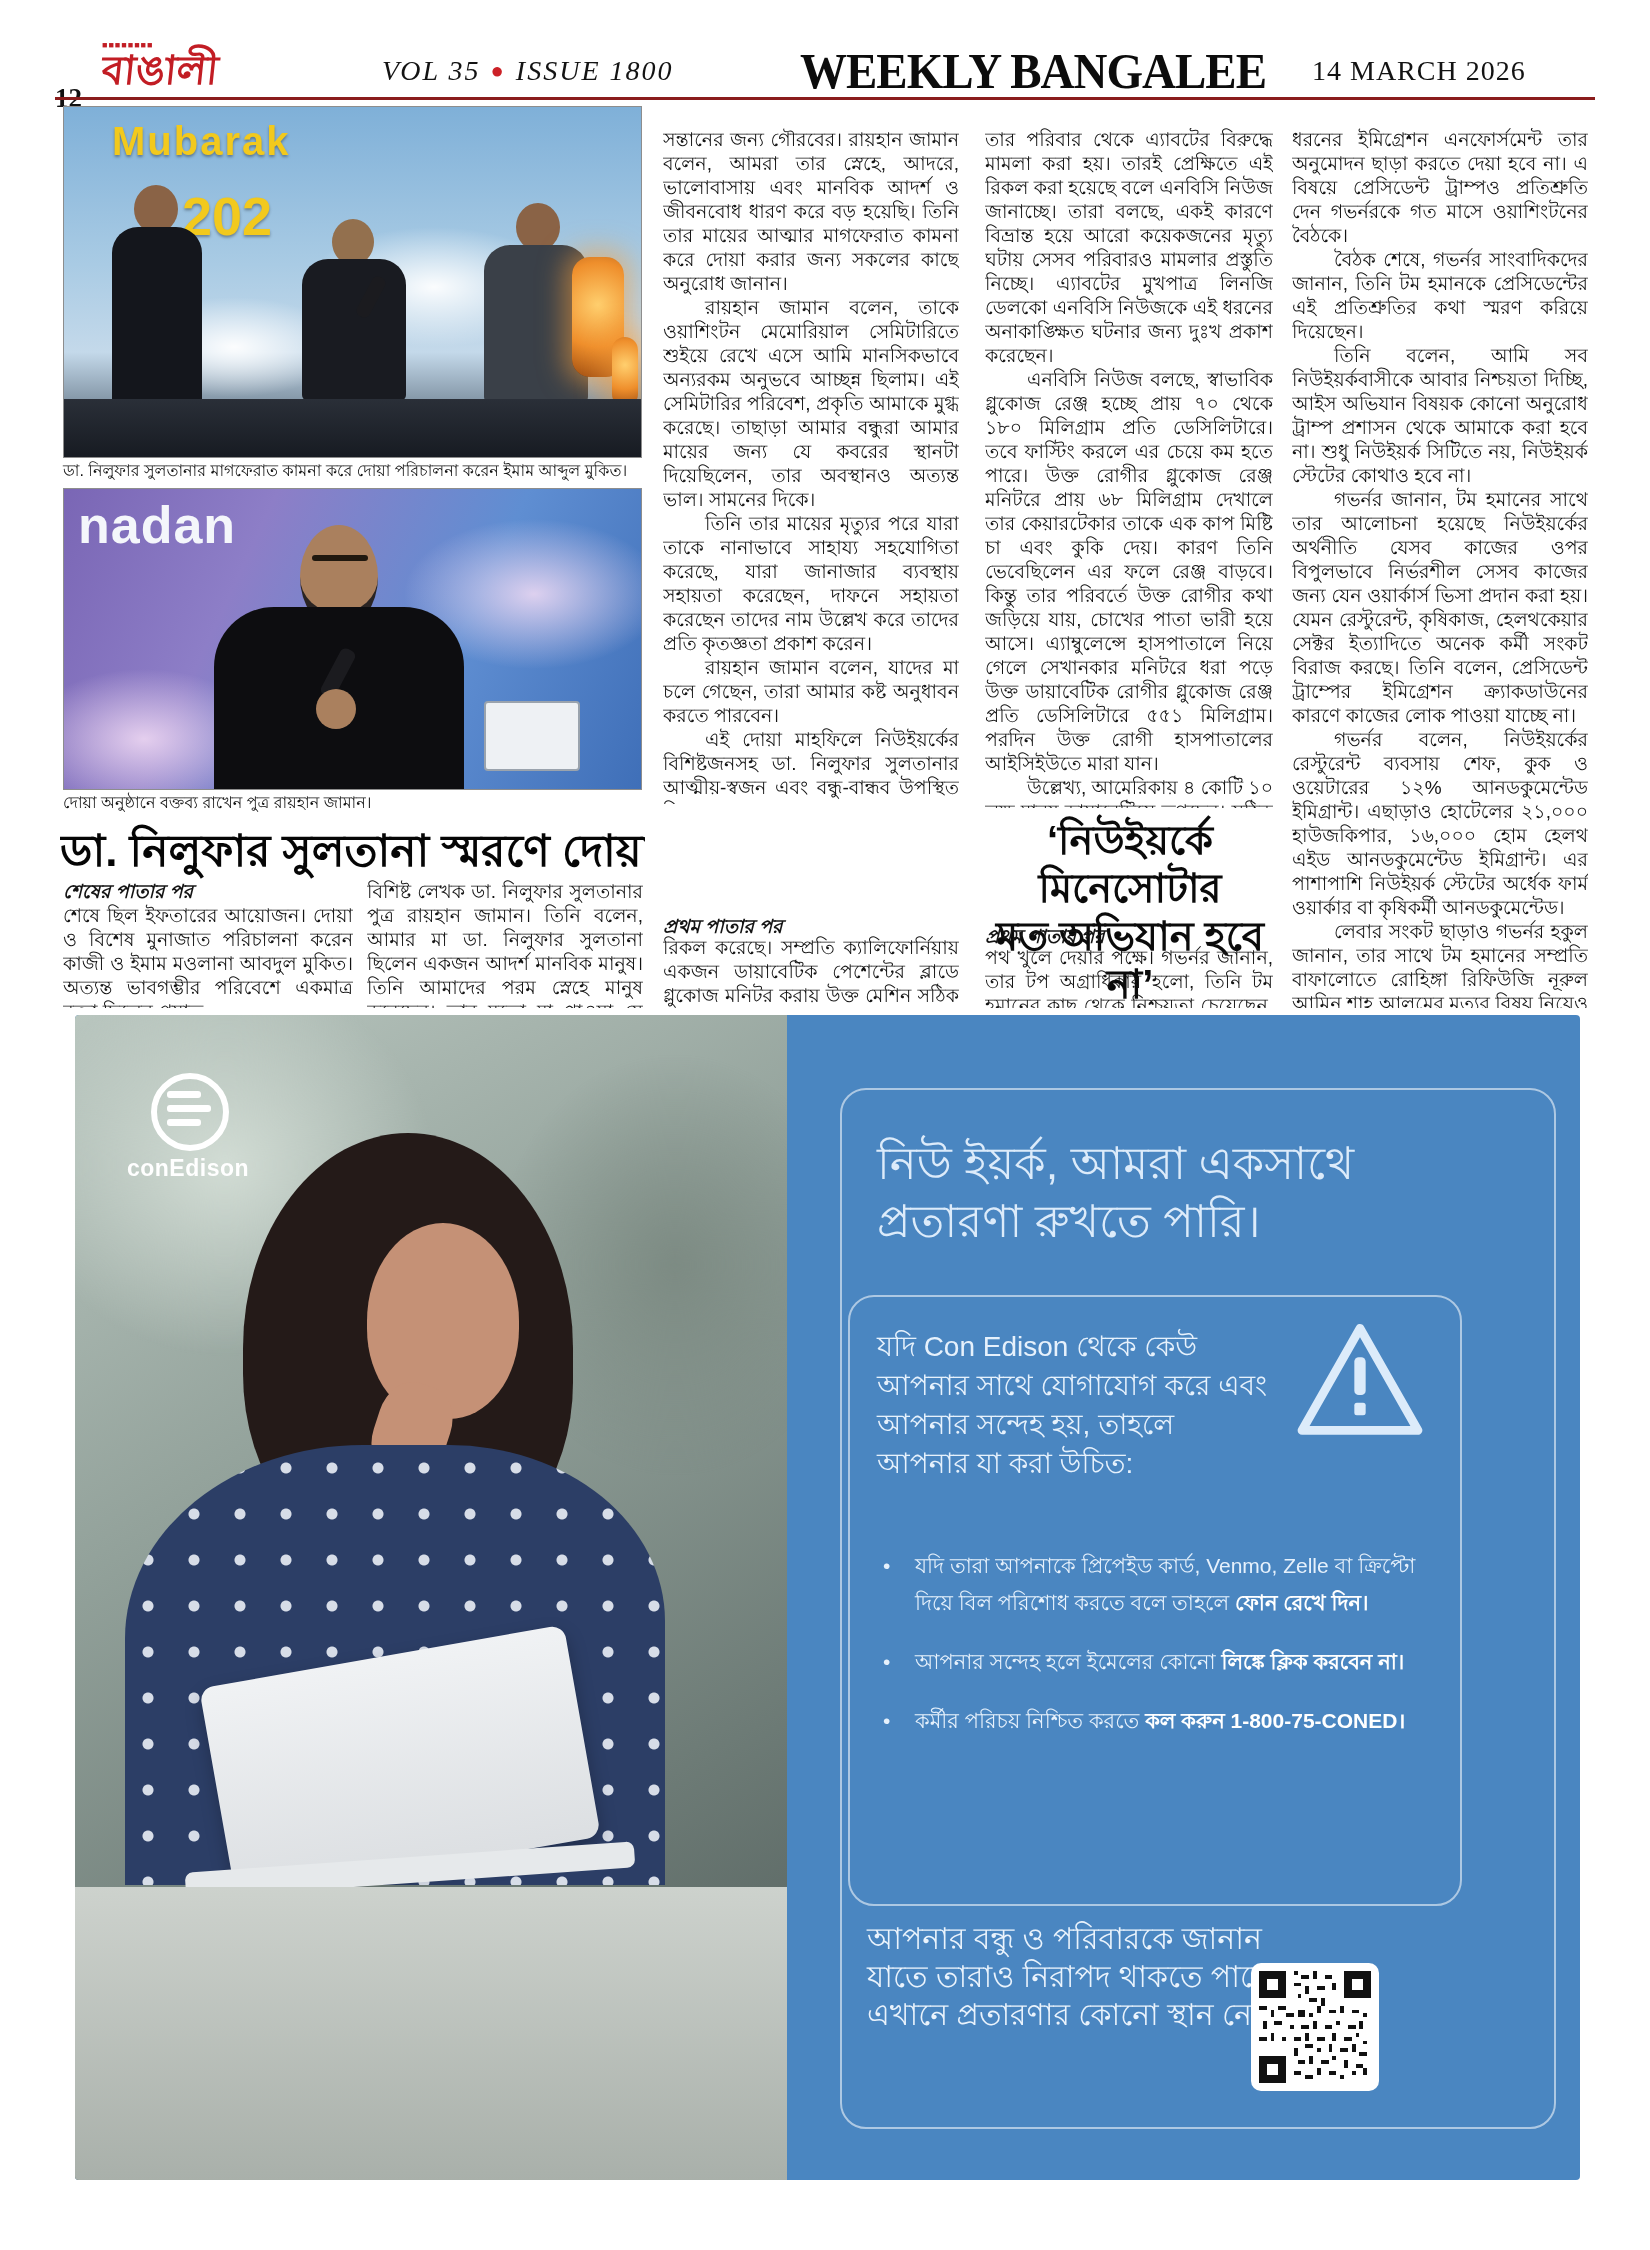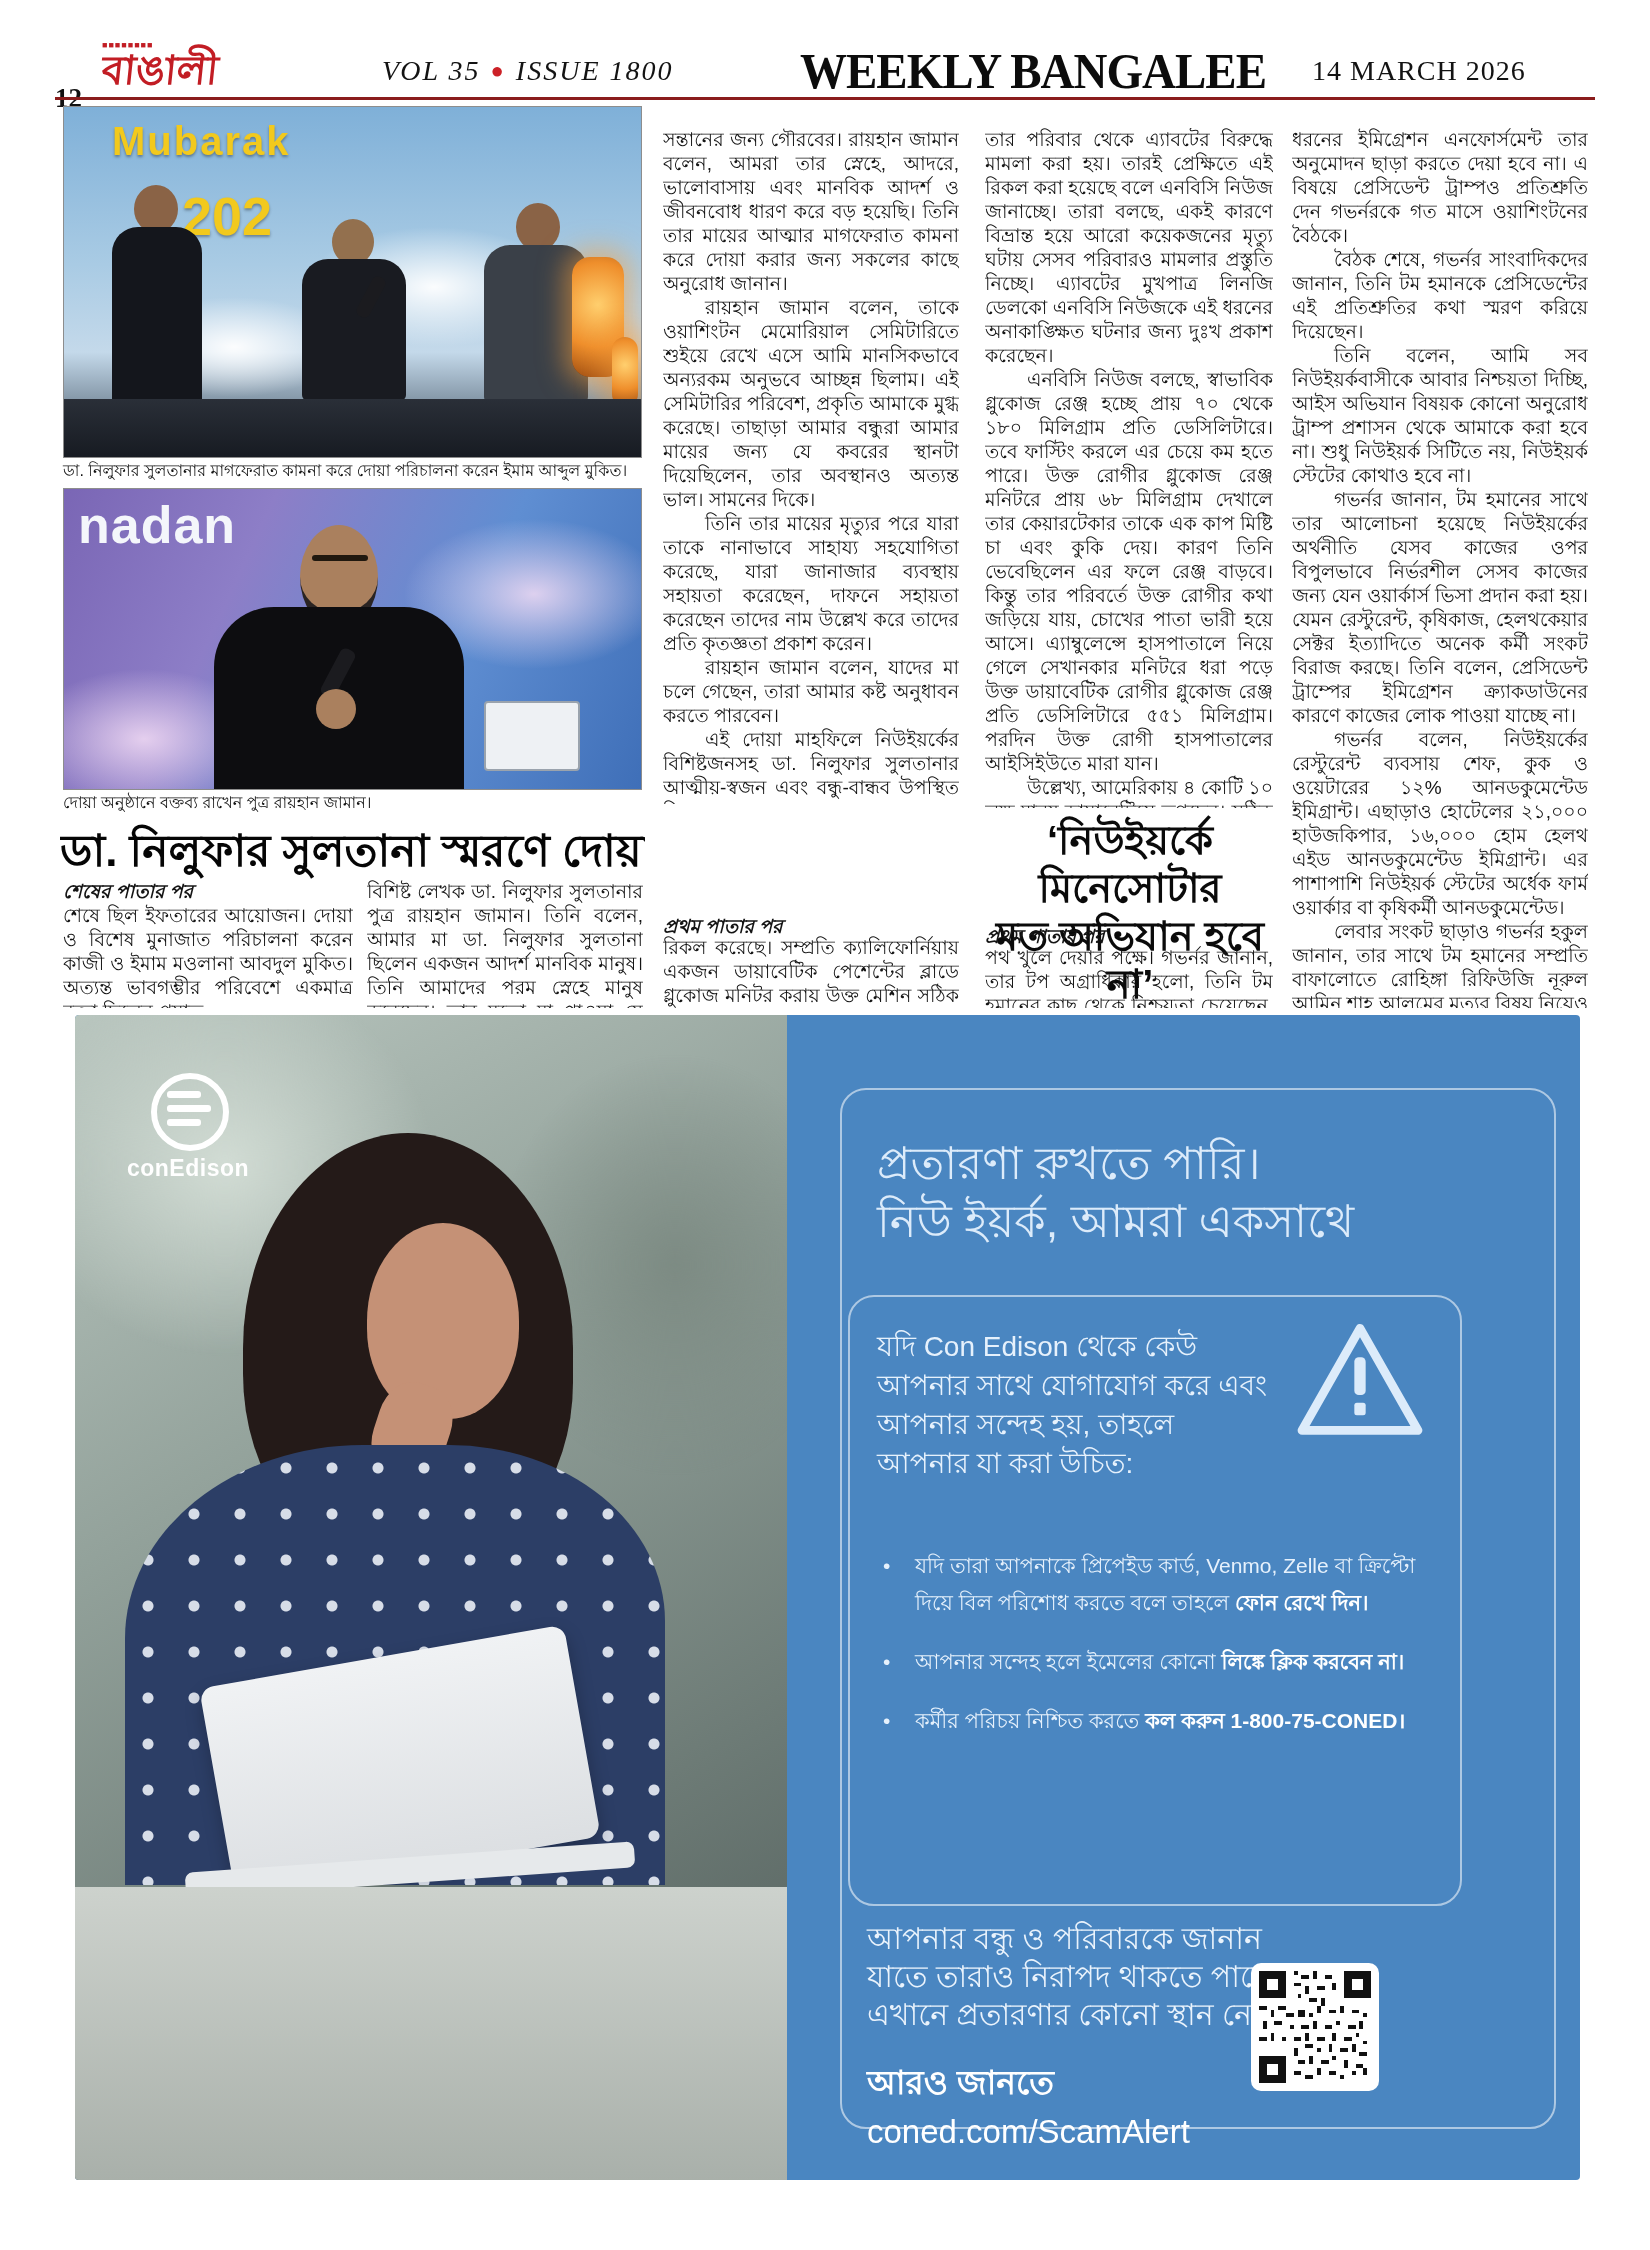--- a/index.html
+++ b/index.html
@@ -194,22 +194,22 @@
         <span style="top:12px;width:34px;"></span>
         <span style="top:26px;width:44px;"></span>
         <span style="top:40px;width:34px;"></span>
       </div>
       <div class="brand-text" style="left:48px;top:140px;width:130px;text-align:center;">conEdison</div>
     </div>
 
     <div class="panel" style="left:765px;top:73px;width:712px;height:1037px;"></div>
 
     <div class="abs ad-headline" style="left:802px;top:120px;width:640px;">
+      <div>নিউ ইয়র্ক, আমরা একসাথে</div>
       <div>প্রতারণা রুখতে পারি।</div>
-      <div>নিউ ইয়র্ক, আমরা একসাথে</div>
     </div>
 
     <div class="panel" style="left:773px;top:280px;width:610px;height:607px;"></div>
 
     <div class="abs ad-intro" style="left:802px;top:312px;width:392px;">যদি Con Edison থেকে কেউ আপনার সাথে যোগাযোগ করে এবং আপনার সন্দেহ হয়, তাহলে আপনার যা করা উচিত:</div>
     <div class="abs" style="left:1222px;top:306px;width:126px;height:118px;">
       <svg width="126" height="118" viewBox="0 0 100 92">
         <path d="M50 5 L96 86 L4 86 Z" fill="none" stroke="#dcebfa" stroke-width="7" stroke-linejoin="round"></path>
         <rect x="45.5" y="28" width="9" height="30" rx="3.5" fill="#dcebfa"></rect>
         <rect x="45.5" y="64" width="9" height="10" rx="2" fill="#dcebfa"></rect>
@@ -289,20 +289,16 @@
             <rect x="12" y="27" width="2" height="1"></rect>
             <rect x="15" y="25" width="1" height="2"></rect>
           <rect x="18" y="26" width="2" height="1"></rect>
             <rect x="21" y="27" width="1" height="1"></rect>
             <rect x="24" y="26" width="1" height="1"></rect>
           <rect x="27" y="25" width="1" height="2"></rect>
         </g>
       </svg>
     </div>
 
-    <div class="abs ad-link" style="left:792px;top:1042px;width:440px;">
-      <span class="lbl">আরও জানতে</span>
-      <span>coned.com/ScamAlert</span>
-    </div>
 
   </div>
 
 </div>
 
 </body></html>

